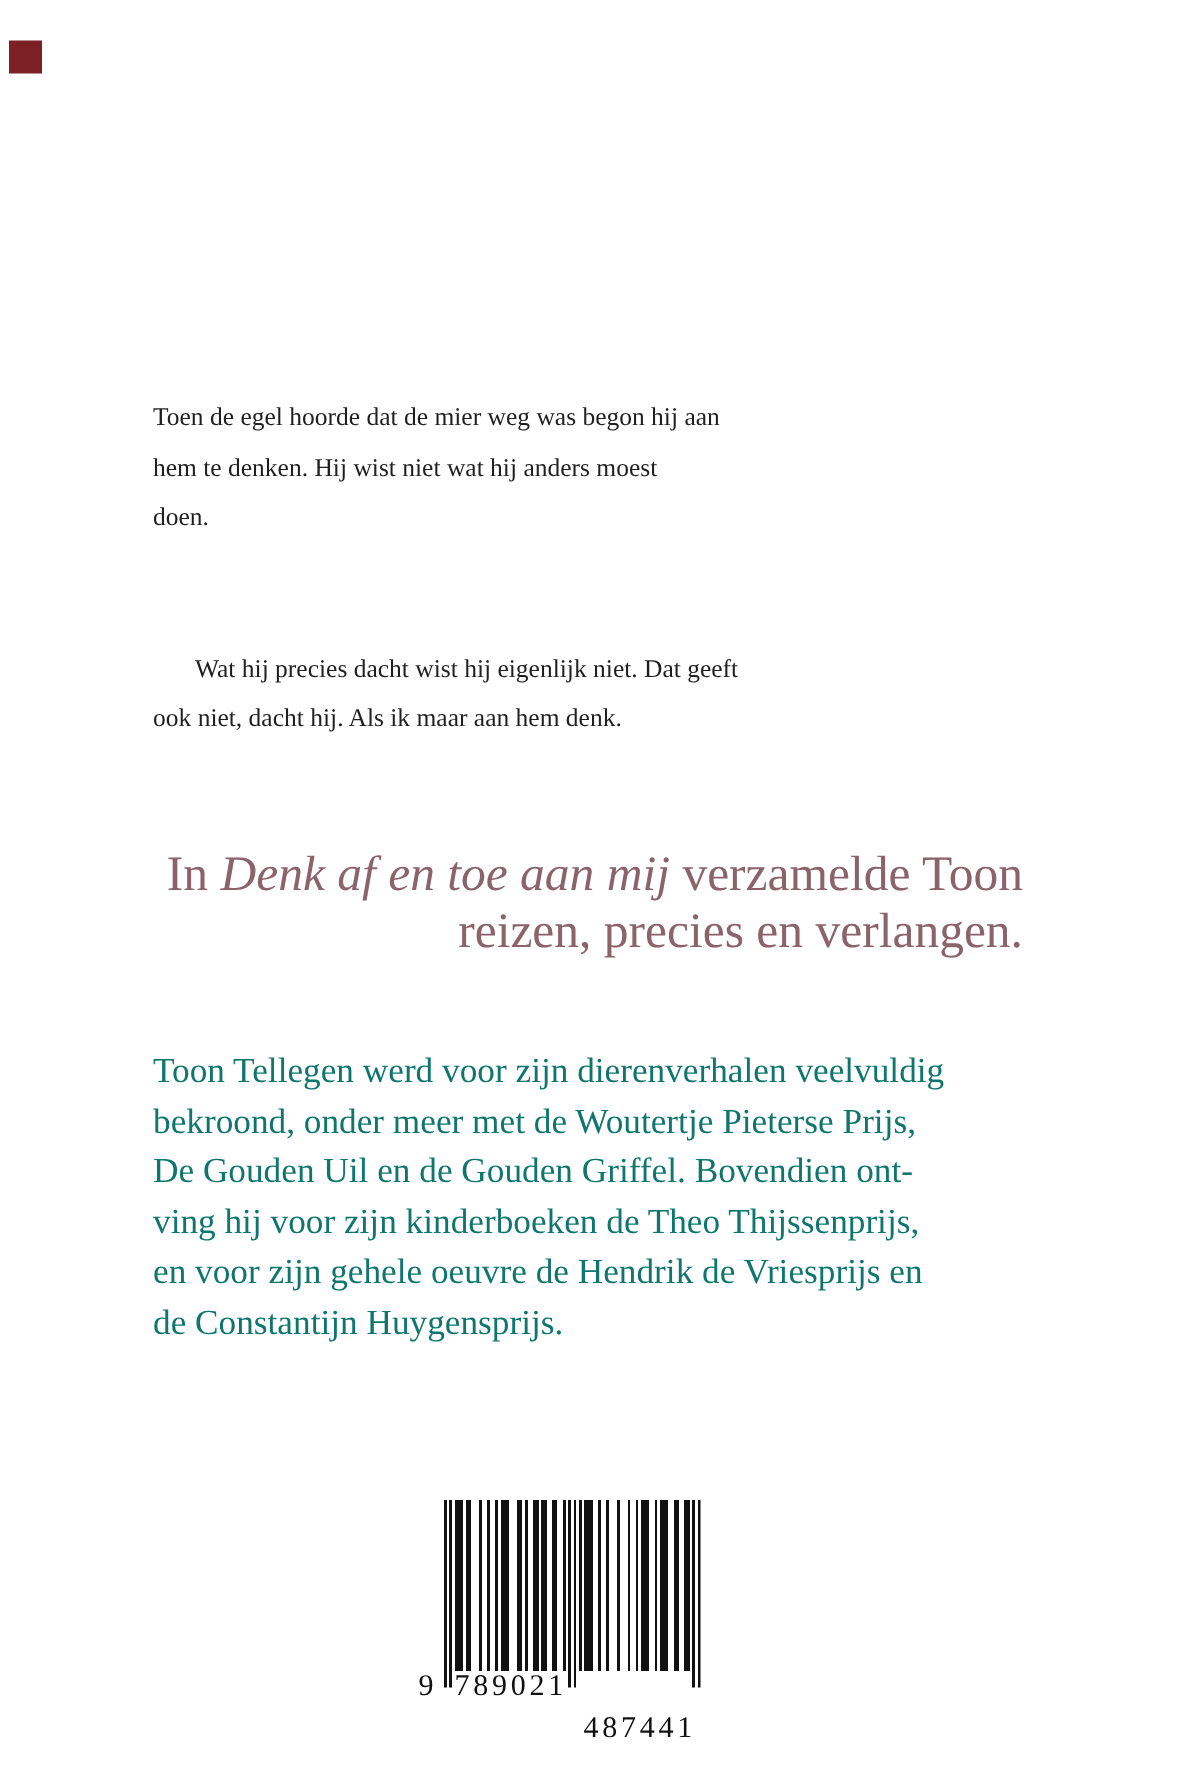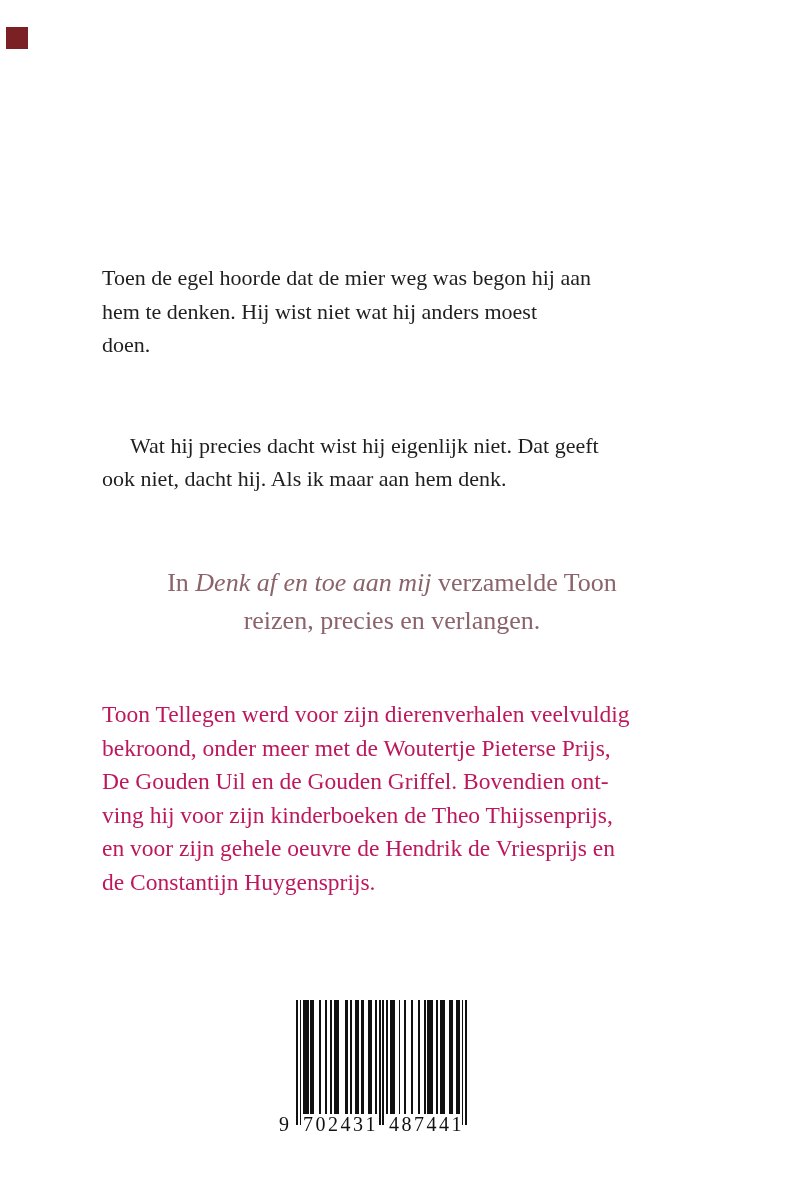--- a/index.html
+++ b/index.html
@@ -3,42 +3,42 @@
 <meta charset="utf-8">
 <style>
   html,body { margin:0; padding:0; }
   .page {
     position:relative; width:800px; height:1188px; background:#ffffff;
     font-family:"Liberation Serif","DejaVu Serif",serif; overflow:hidden;
   }
   .corner-marker { position:absolute; left:6px; top:27px; width:22px; height:22px; }
   .body-text {
     position:absolute; left:102px; top:194px; width:640px;
-    font-size:22px; line-height:33.5px; color:#1f1f1f; white-space:pre;
+    font-size:17px; line-height:33.5px; color:#1f1f1f; white-space:pre;
   }
   .para { margin:0; }
   .para.indent { text-indent:28px; }
   .intro {
     position:absolute; left:102px; top:564px; width:580px;
-    text-align:center; font-size:26px; line-height:38px;
+    text-align:right; font-size:33px; line-height:38px;
   }
   .intro em { font-style:italic; }
   .awards {
     position:absolute; left:102px; top:698px; width:640px;
-    font-size:23.5px; line-height:33.5px; color:#be185d; white-space:pre;
+    font-size:23.5px; line-height:33.5px; color:#0f766e; white-space:pre;
   }
   .barcode { position:absolute; left:296px; top:1000px; width:171px; height:148px; }
   .barcode svg { display:block; }
   .bc-digit {
     position:absolute; top:114px; font-size:20px; line-height:1; color:#111111;
     font-family:"Liberation Serif","DejaVu Serif",serif;
   }
   .bc-first { left:-17px; }
   .bc-left  { left:7px;  letter-spacing:2.5px; }
-  .bc-right { left:93px; letter-spacing:2.5px; }
+  .bc-right { left:93px; letter-spacing:2.5px;margin-top:28px; }
 </style>
 </head>
 <body>
 
 <div class="page">
 
   <div class="corner-marker" style="background-color: rgb(123, 33, 37);"></div>
 
   <div class="body-text">
     <div class="para">Toen de egel hoorde dat de mier weg was begon hij aan
@@ -87,17 +87,17 @@
         <rect x="127.80" y="0" width="1.80" height="114" fill="#111111"></rect>
         <rect x="131.40" y="0" width="5.40" height="114" fill="#111111"></rect>
         <rect x="140.40" y="0" width="1.80" height="114" fill="#111111"></rect>
         <rect x="144.00" y="0" width="5.40" height="114" fill="#111111"></rect>
         <rect x="153.00" y="0" width="3.60" height="114" fill="#111111"></rect>
         <rect x="160.20" y="0" width="3.60" height="114" fill="#111111"></rect>
         <rect x="165.60" y="0" width="1.80" height="125" fill="#111111"></rect>
         <rect x="169.20" y="0" width="1.80" height="125" fill="#111111"></rect>
       </svg>
     <span class="bc-digit bc-first">9</span>
-    <span class="bc-digit bc-left">702431</span>
+    <span class="bc-digit bc-left">789021</span>
     <span class="bc-digit bc-right">487441</span>
   </div>
 
 </div>
 
 </body></html>

